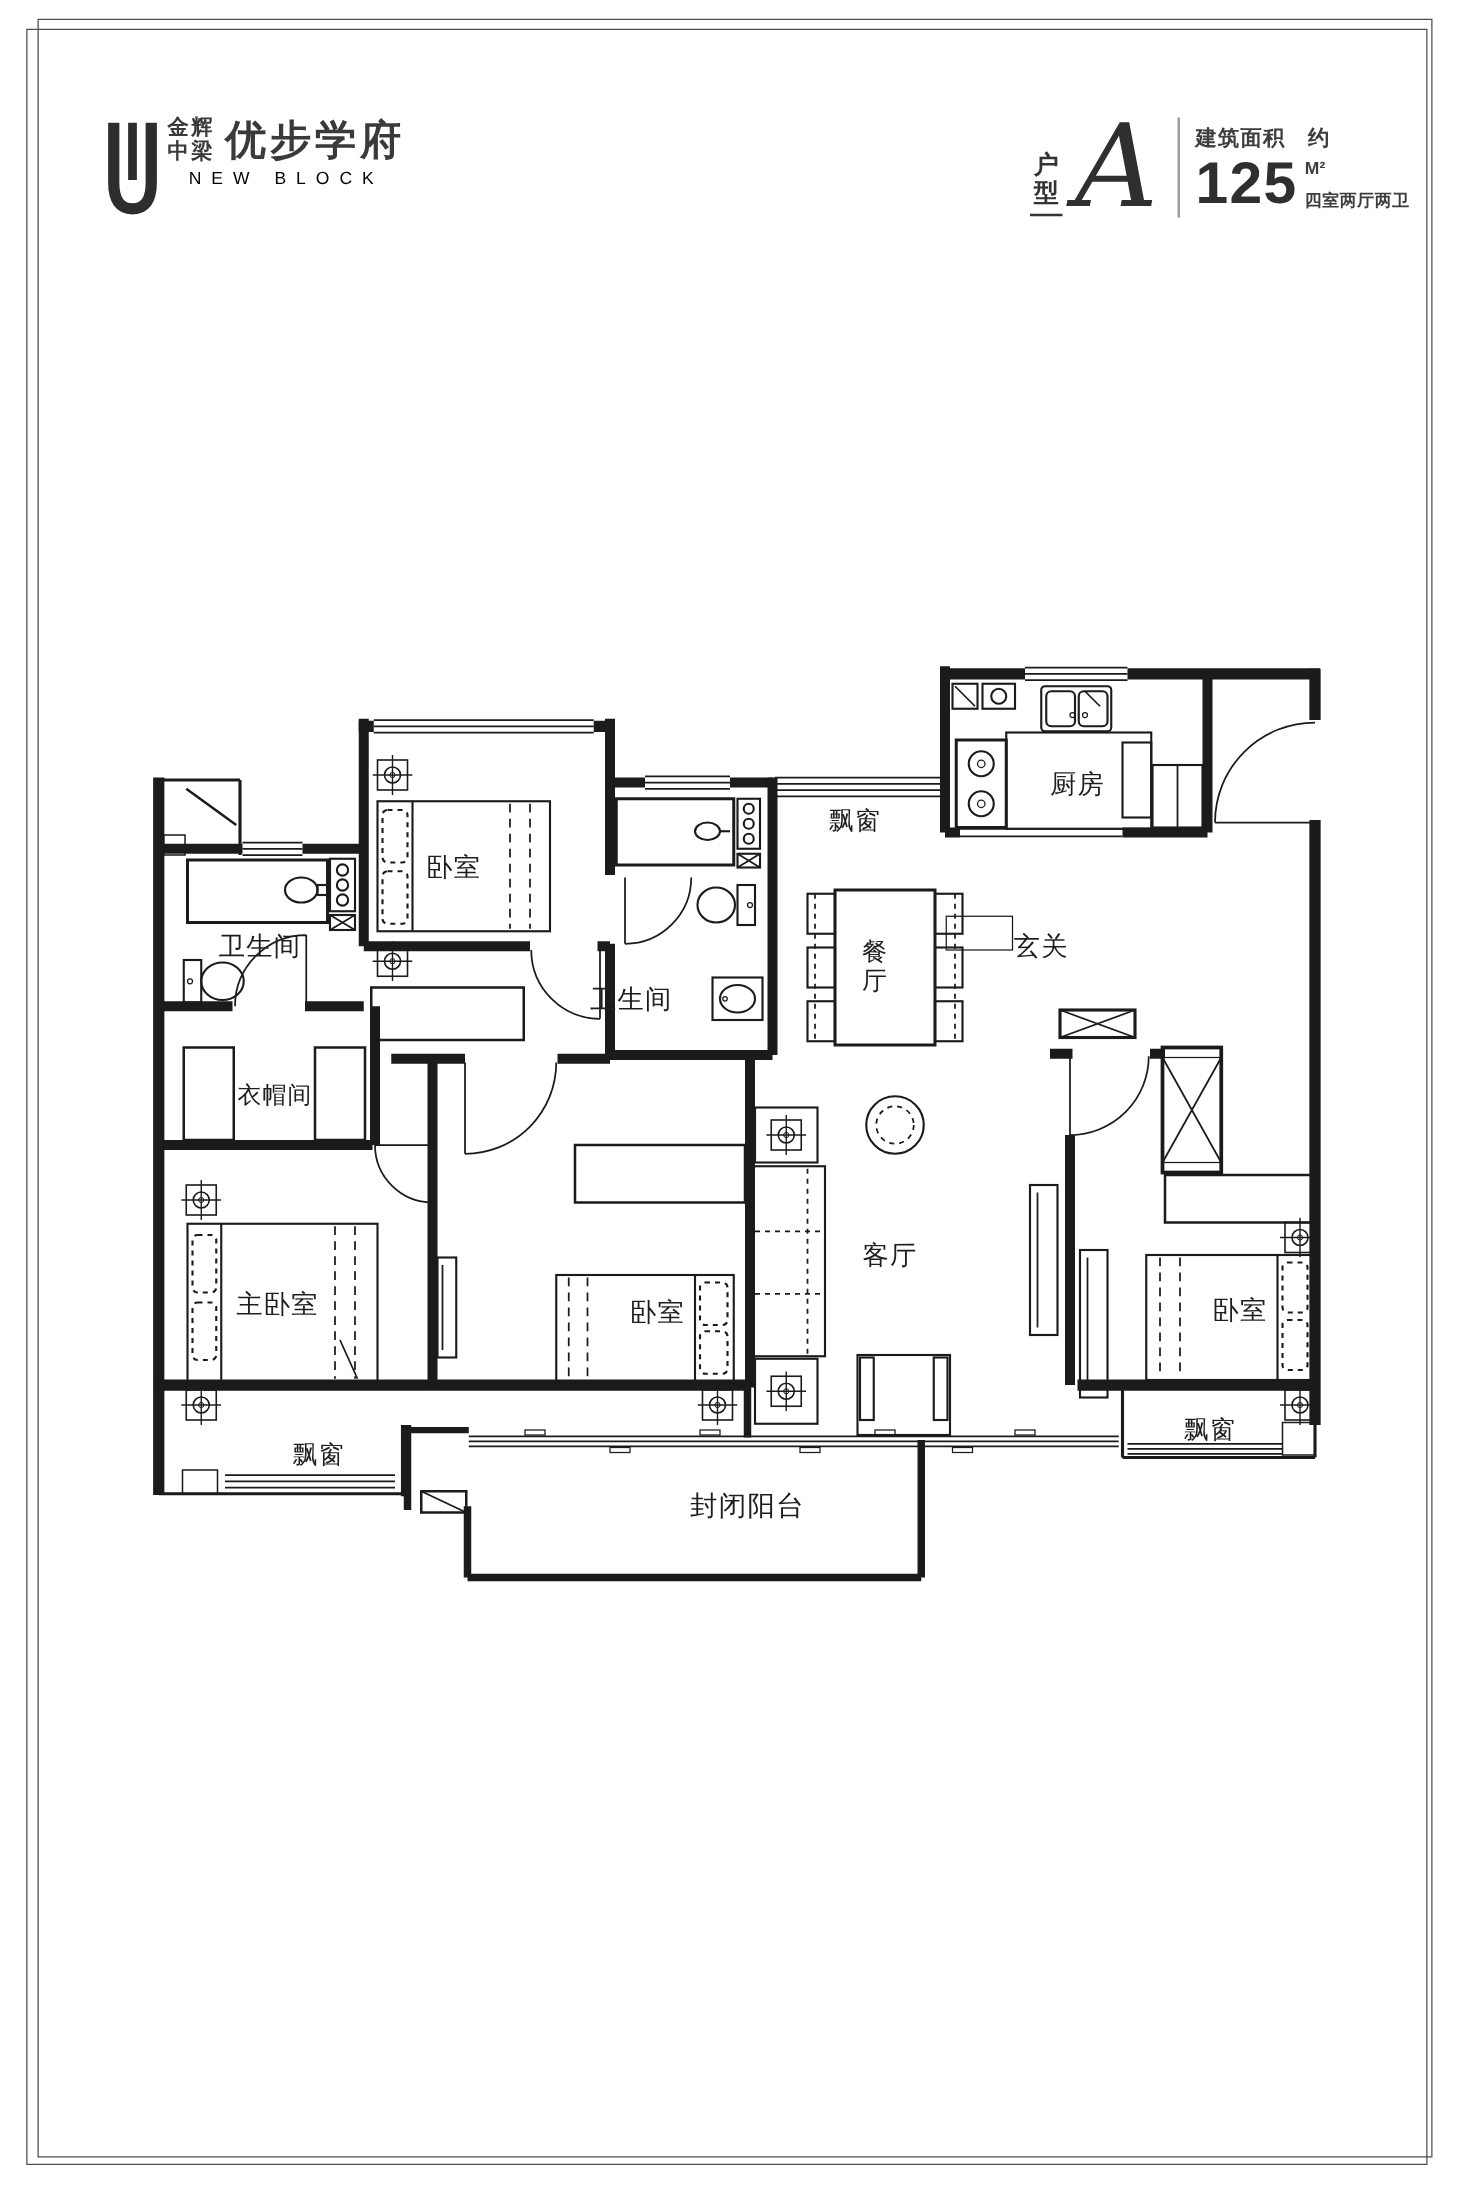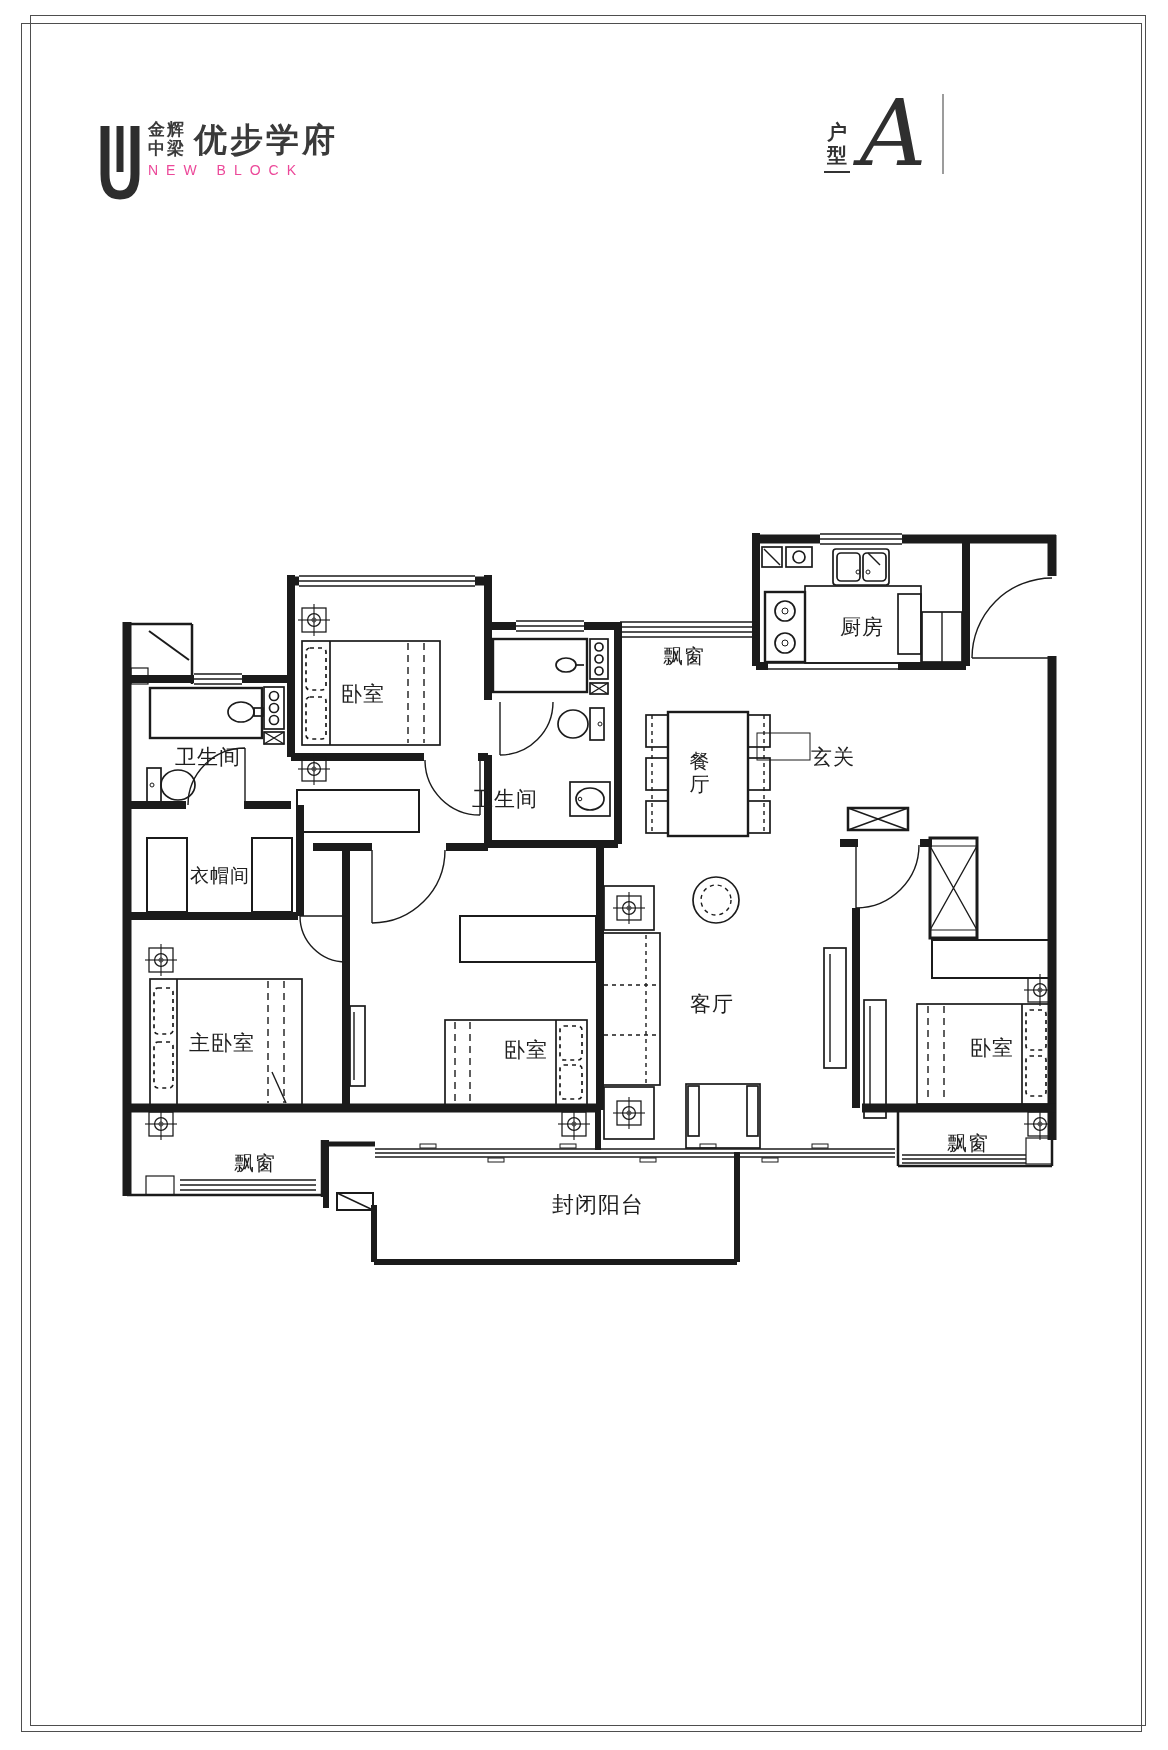--- a/index.html
+++ b/index.html
@@ -2,27 +2,27 @@
 <html><head>
 <meta charset="utf-8">
 <style>
   html,body{margin:0;padding:0;background:#fff;}
   .page{position:relative;width:1168px;height:1750px;background:#fff;overflow:hidden;
         font-family:"Liberation Sans","DejaVu Sans",sans-serif;color:#2b2b2b;}
   .frame-a{position:absolute;left:21px;top:23px;width:1119px;height:1707px;border:1.5px solid #4e4e4e;}
   .frame-b{position:absolute;left:30px;top:15px;width:1114px;height:1709px;border:1.5px solid #4e4e4e;}
 
   
-  .logo{position:absolute;left:100px;top:92px;display:flex;align-items:flex-start;margin-top:28px;}
+  .logo{position:absolute;left:86px;top:92px;display:flex;align-items:flex-start;}
   .logo .umark{margin-top:6px;}
   .logo-right{margin-left:8px;}
   .logo-cnrow{display:flex;align-items:center;}
   .brand-small{font-size:17px;font-weight:bold;line-height:1.12;letter-spacing:2px;color:#3a3a3a;}
   .brand-big{font-size:33px;font-weight:bold;letter-spacing:3px;color:#3a3a3a;margin-left:8px;line-height:1;}
-  .brand-en{font-size:14px;letter-spacing:8px;color:#ec4899;margin-top:4px;font-weight:500;}
+  .brand-en{font-size:14px;letter-spacing:8px;color:#000000;margin-top:4px;font-weight:500;text-align:center;}
 
   .unit{position:absolute;left:824px;top:94px;display:flex;align-items:center;}
   .unit-type{display:flex;flex-direction:column;align-items:center;margin-top:26px;}
   .unit-type span{font-size:20px;font-weight:bold;line-height:1.15;color:#333;}
   .unit-type .tline{width:26px;height:2.5px;background:#333;margin-top:4px;}
   .unit-letter{font-family:"DejaVu Serif","Liberation Serif",serif;font-style:italic;
                font-size:92px;line-height:0.85;color:#2f2f2f;margin:0 8px 0 10px;}
   .unit-divider{width:2px;height:80px;background:#9c9c9c;margin:0 12px 0 8px;}
   .unit-info{display:flex;flex-direction:column;}
   .unit-info-row1{display:flex;align-items:baseline;font-size:17px;font-weight:bold;color:#3d3d3d;letter-spacing:1px;}
@@ -68,20 +68,33 @@
   </div>
 
   <div class="unit">
     <div class="unit-type">
       <span>户</span>
       <span>型</span>
       <div class="tline"></div>
     </div>
     <div class="unit-letter">A</div>
     <div class="unit-divider"></div>
+    <div class="unit-info">
+      <div class="unit-info-row1">
+        <span>建筑面积</span>
+        <span class="unit-approx">约</span>
+      </div>
+      <div class="unit-info-row2">
+        <span class="unit-area">125</span>
+        <span class="unit-sub">
+          <span class="unit-m2">M²</span>
+          <span class="unit-rooms">四室两厅两卫</span>
+        </span>
+      </div>
+    </div>
   </div>
 
   <svg id="plan" viewBox="0 0 1168 1750">
     <defs>
       <pattern id="wr" width="10" height="18" patternUnits="userSpaceOnUse">
         <line x1="5" y1="1" x2="5" y2="7" stroke="#1b1b1b" stroke-width="1.6"></line>
         <line x1="5" y1="11" x2="5" y2="17" stroke="#1b1b1b" stroke-width="1.6"></line>
         <line x1="0" y1="9" x2="10" y2="9" stroke="#1b1b1b" stroke-width="1.2"></line>
       </pattern>
       <pattern id="dg" width="8" height="8" patternUnits="userSpaceOnUse">

